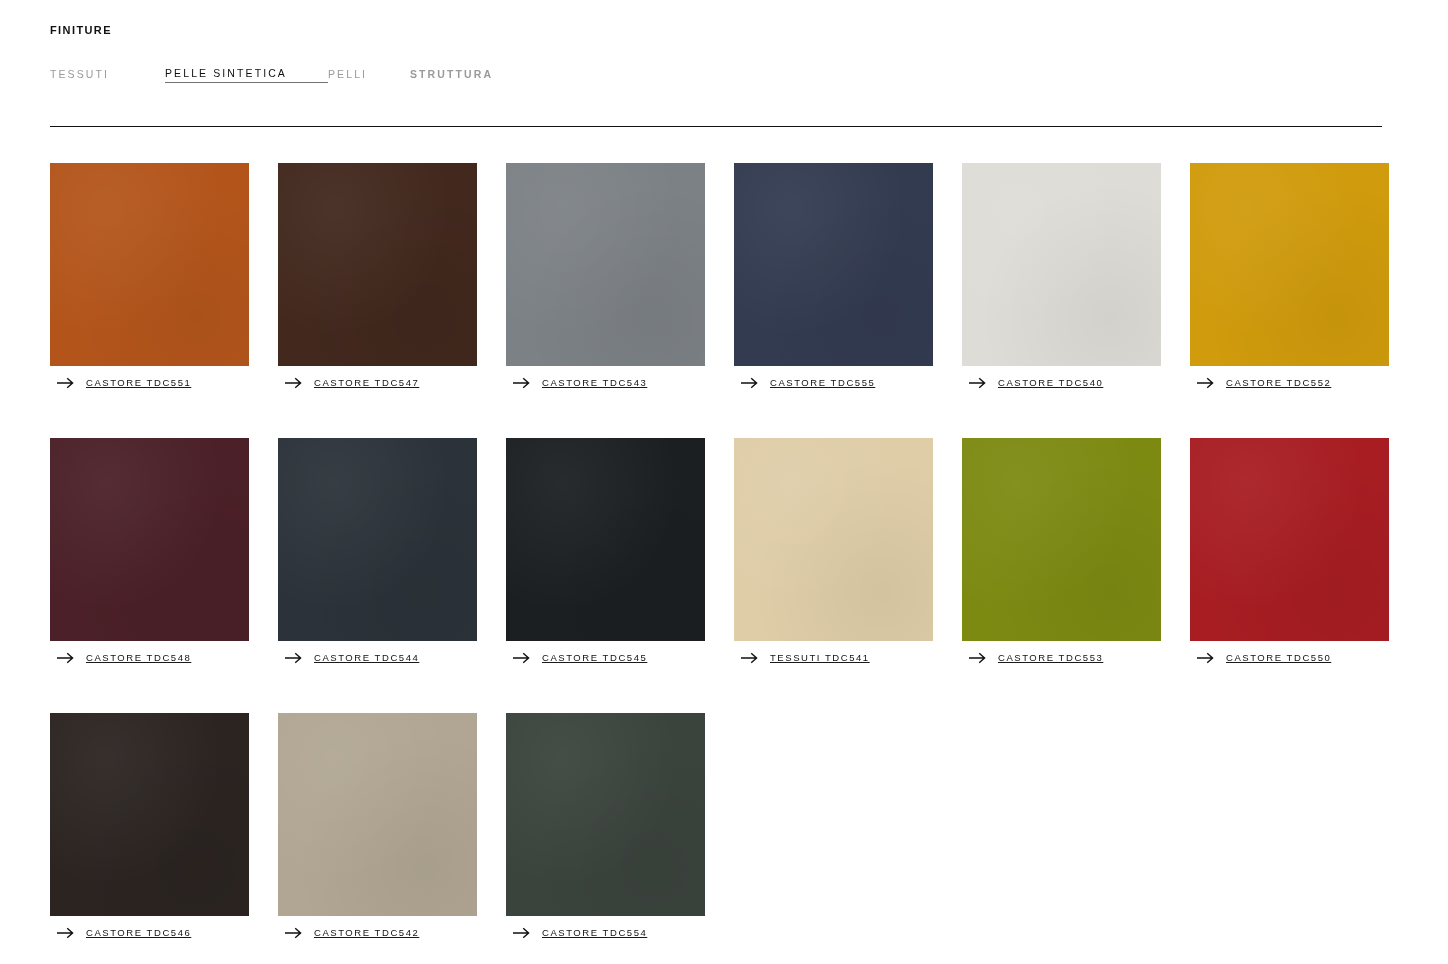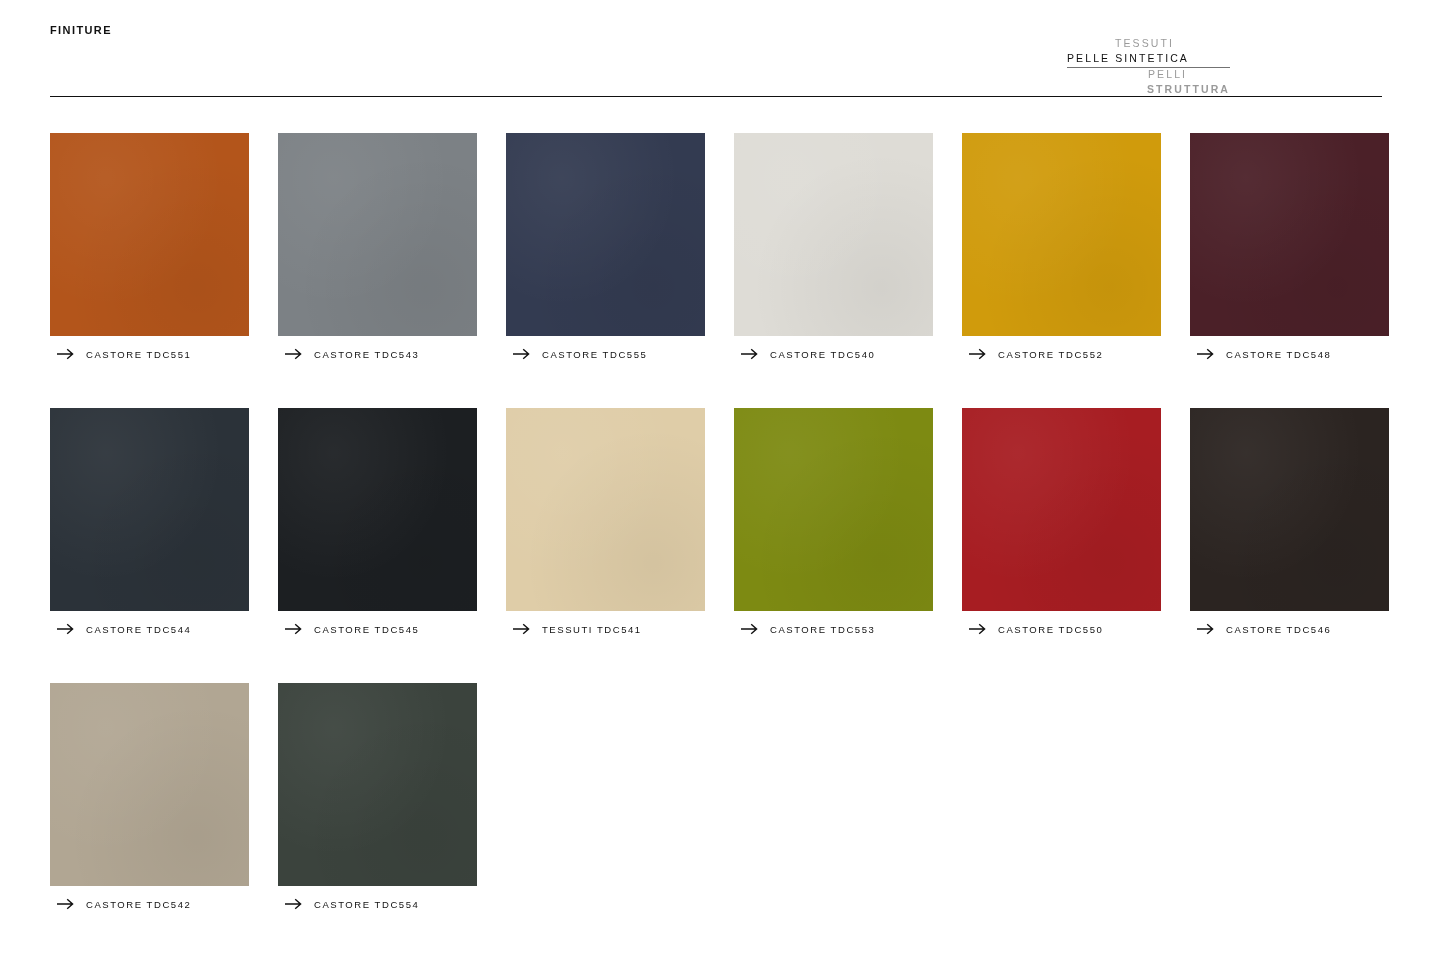--- a/index.html
+++ b/index.html
@@ -24,23 +24,23 @@
   .brand-title {
     font-size: 11px;
     font-weight: bold;
     letter-spacing: 1.4px;
     color: #111111;
     padding-top: 23px;
     line-height: 14px;
   }
   .tabs {
     display: flex;
-    align-items: flex-end;
+    align-items: center;
+    margin-top: 30px;
     height: 16px;
-    flex-direction: column;
   }
   .tab {
     font-size: 10.5px;
     letter-spacing: 2.1px;
     color: #9a9a9a;
     white-space: nowrap;
     padding-bottom: 3px;
     cursor: pointer;
   }
   .tab.is-active {
@@ -77,23 +77,23 @@
     content: "";
     position: absolute;
     inset: 0;
     background:
       radial-gradient(ellipse at 28% 22%, rgba(255,255,255,0.055), rgba(255,255,255,0) 58%),
       radial-gradient(ellipse at 74% 76%, rgba(0,0,0,0.05), rgba(0,0,0,0) 62%);
     pointer-events: none;
   }
   .swatch-meta {
     display: flex;
-    align-items: center;
     margin-top: 11px;
     height: 14px;
+    text-decoration: underline;
   }
   .arrow-icon {
     width: 18px;
     height: 12px;
     flex: 0 0 18px;
     margin-left: 7px;
     display: block;
   }
   .swatch-label {
     font-size: 9.5px;
@@ -124,20 +124,29 @@
       <div class="swatch-card">
         <div class="swatch-chip" style="background: rgb(179, 85, 27);"></div>
         <div class="swatch-meta">
           <svg class="arrow-icon" viewBox="0 0 18 12">
             <path d="M0 6 H15 M10.2 1.2 L15.6 6 L10.2 10.8" fill="none" stroke="#111111" stroke-width="1.4"></path>
           </svg>
           <span class="swatch-label">CASTORE TDC551</span>
         </div>
       </div>
       <div class="swatch-card">
+        <div class="swatch-chip" style="background: rgb(66, 40, 29);"></div>
+        <div class="swatch-meta">
+          <svg class="arrow-icon" viewBox="0 0 18 12">
+            <path d="M0 6 H15 M10.2 1.2 L15.6 6 L10.2 10.8" fill="none" stroke="#111111" stroke-width="1.4"></path>
+          </svg>
+          <span class="swatch-label">CASTORE TDC547</span>
+        </div>
+      </div>
+      <div class="swatch-card">
         <div class="swatch-chip" style="background: rgb(124, 129, 133);"></div>
         <div class="swatch-meta">
           <svg class="arrow-icon" viewBox="0 0 18 12">
             <path d="M0 6 H15 M10.2 1.2 L15.6 6 L10.2 10.8" fill="none" stroke="#111111" stroke-width="1.4"></path>
           </svg>
           <span class="swatch-label">CASTORE TDC543</span>
         </div>
       </div>
       <div class="swatch-card">
         <div class="swatch-chip" style="background: rgb(51, 59, 81);"></div>

